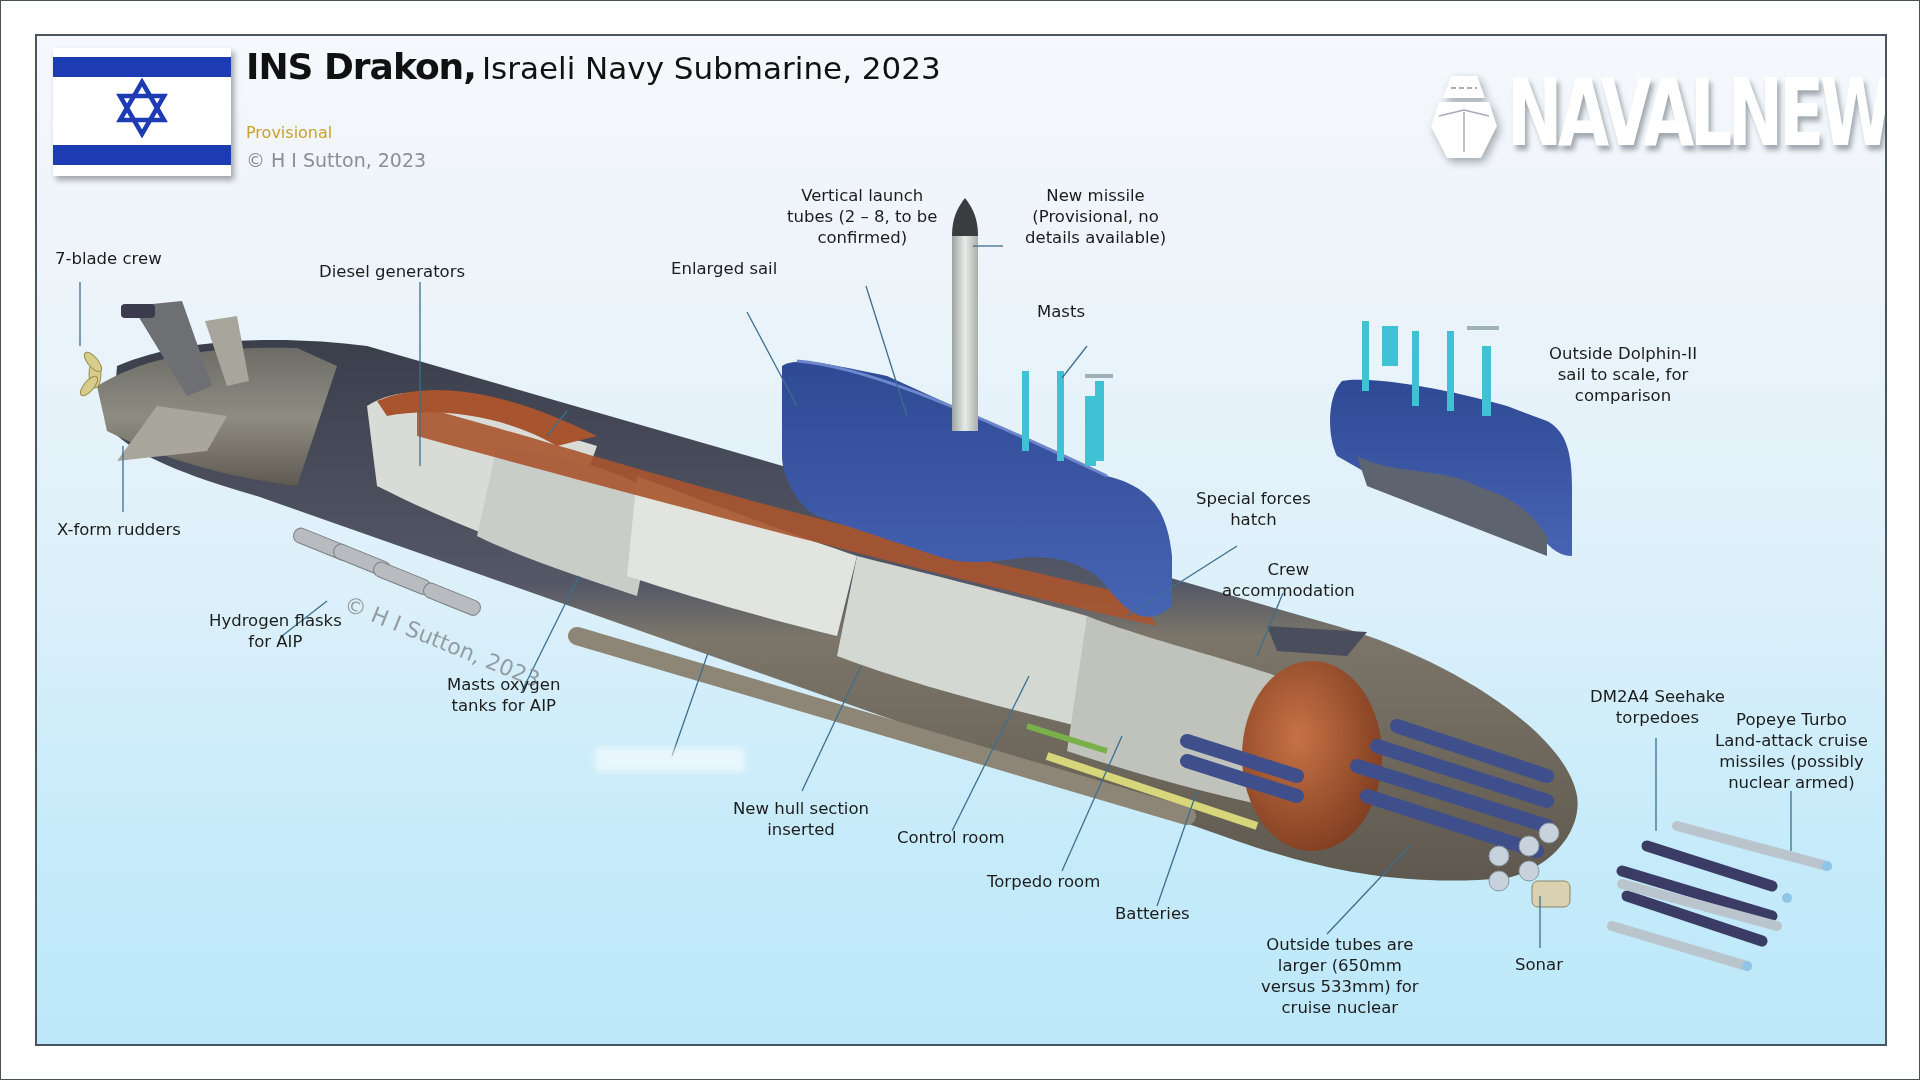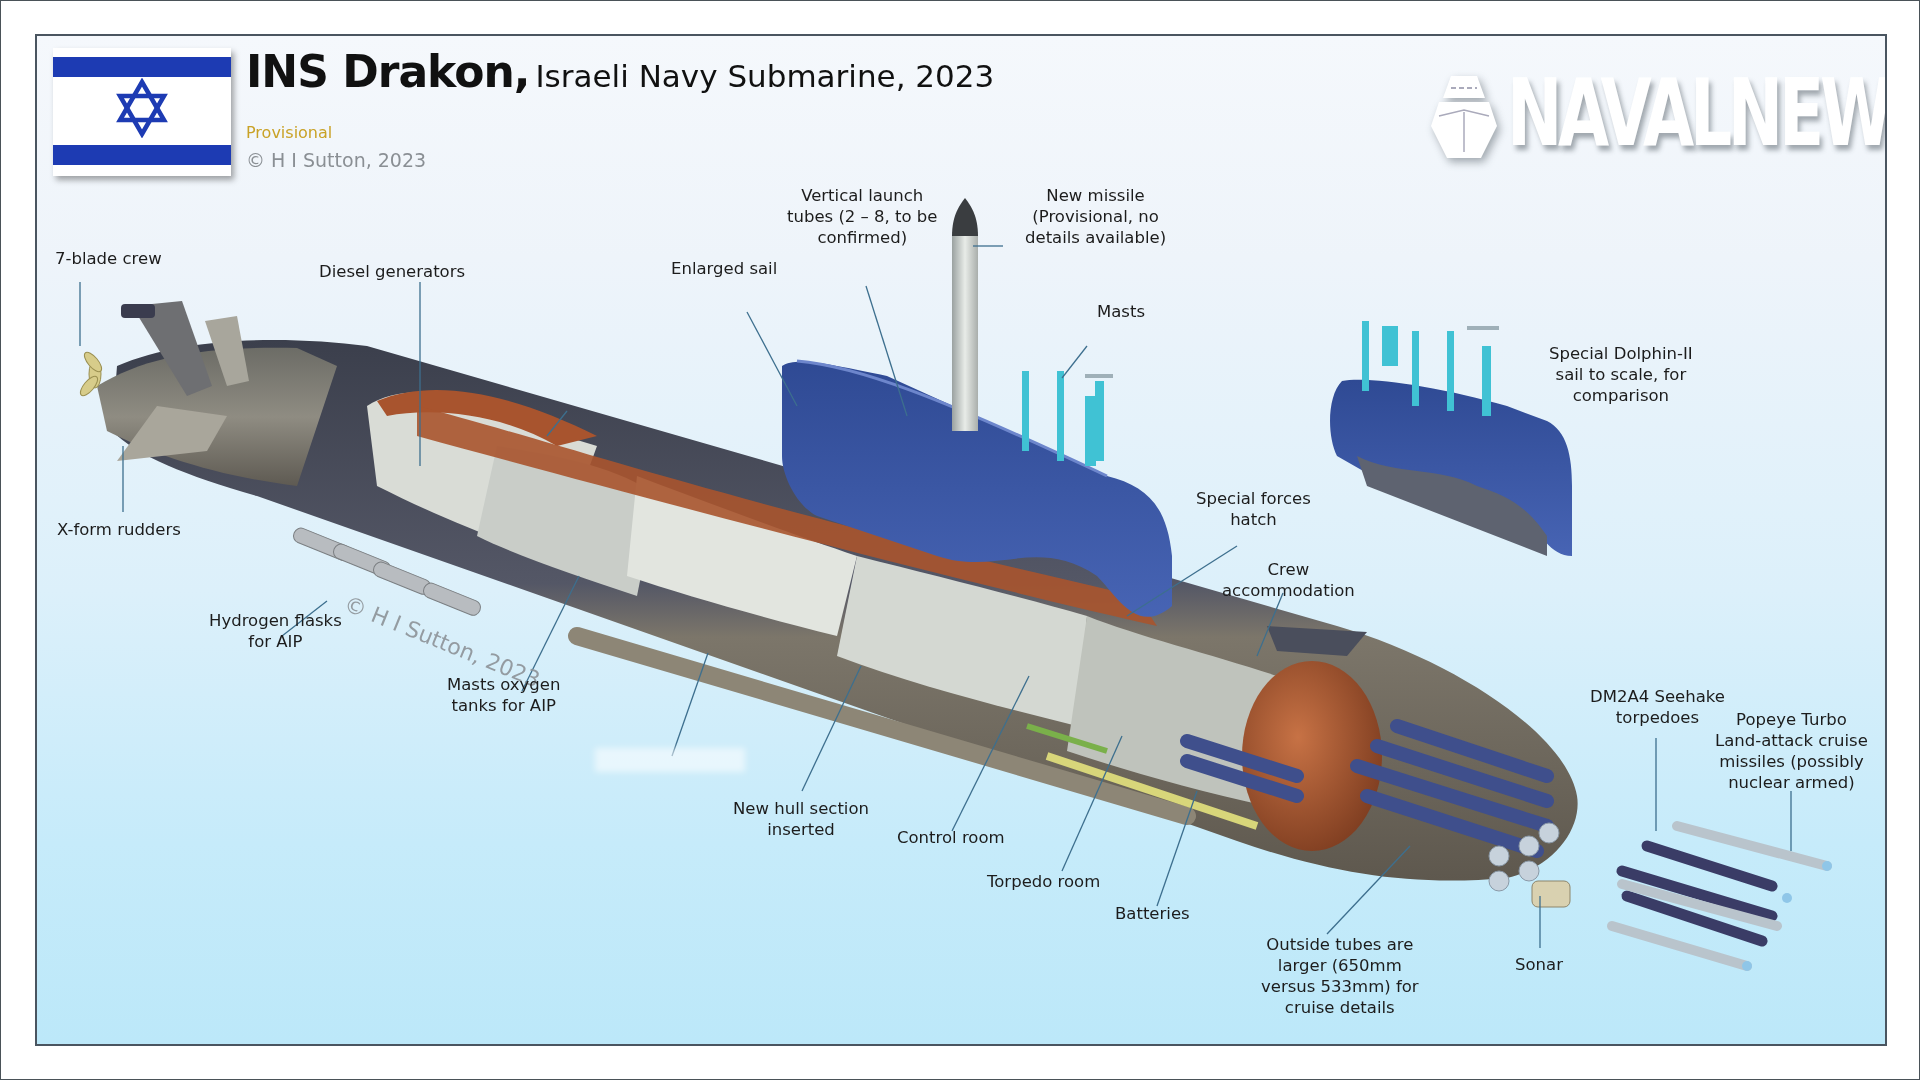--- a/index.html
+++ b/index.html
@@ -8,21 +8,21 @@
   .outer { position:absolute; left:0; top:0; width:1918px; height:1078px; border:1px solid #4a5258; }
   .frame { position:absolute; left:35px; top:34px; width:1848px; height:1008px;
            border:2px solid #4a5560;
            background:linear-gradient(180deg,#f5f8fc 0%,#eef4fa 22%,#dcf0fa 55%,#c6ebfa 80%,#bce8f9 100%); overflow:hidden; }
   .flag { position:absolute; left:16px; top:12px; width:178px; height:128px; background:#fff;
           box-shadow:3px 4px 6px rgba(0,0,0,0.35); }
   .flag .stripe { position:absolute; left:0; width:100%; height:20px; background:#1d3bb3; }
   .flag .s1 { top:9px; } .flag .s2 { top:97px; }
   .flag svg { position:absolute; left:63px; top:30px; }
   .title { position:absolute; left:209px; top:10px; white-space:nowrap; color:#111; }
-  .title .main { font-family:"DejaVu Sans", sans-serif; font-weight:bold; font-size:44px; letter-spacing:-1px; }
+  .title .main { font-family:"DejaVu Sans", sans-serif; font-weight:bold; font-size:36px; letter-spacing:-1px; }
   .title .sub { font-family:"DejaVu Sans", sans-serif; font-size:31px; margin-left:6px; }
   .prov { position:absolute; left:209px; top:87px; font-size:16px; color:#c9a227; }
   .copy { position:absolute; left:209px; top:113px; font-size:19px; color:#8a8f94; }
   .logo { position:absolute; left:1392px; top:30px; width:510px; height:100px; }
   .logo .word { position:absolute; left:78px; top:-6px; font-family:"DejaVu Sans", sans-serif; font-weight:bold;
                 font-size:92px; color:#ffffff; letter-spacing:-6px; transform:scaleX(0.72); transform-origin:left top;
                 text-shadow:4px 5px 6px rgba(60,70,80,0.45); }
   .label { position:absolute; font-size:16.5px; line-height:21px; color:#1c1c1c; text-align:center; white-space:nowrap; }
   .wm { position:absolute; left:313px; top:555px; font-size:22px; color:#8d9398; transform:rotate(22deg); transform-origin:left top; opacity:0.9; }
   .blur { position:absolute; left:558px; top:712px; width:150px; height:24px; background:rgba(255,255,255,0.55); filter:blur(3px); }
@@ -238,23 +238,23 @@
   <div class="label" style="left:750px;top:149px;">
     <div>Vertical launch</div>
       <div>tubes (2 – 8, to be</div>
       <div>confirmed)</div>
     </div>
   <div class="label" style="left:970px;top:149px;margin-left:18px;">
     <div>New missile</div>
       <div>(Provisional, no</div>
       <div>details available)</div>
     </div>
-  <div class="label" style="left:1060px;top:265px;"><span>Masts</span></div>
+  <div class="label" style="left:1000px;top:265px;"><span>Masts</span></div>
   <div class="label" style="left:1512px;top:307px;">
-    <div>Special Dolphin-II</div>
+    <div>Outside Dolphin-II</div>
       <div>sail to scale, for</div>
       <div>comparison</div>
     </div>
   <div class="label" style="left:1159px;top:452px;">
     <div>Special forces</div>
       <div>hatch</div>
     </div>
   <div class="label" style="left:1185px;top:523px;">
     <div>Crew</div>
       <div>accommodation</div>
@@ -263,21 +263,21 @@
     <div>New hull section</div>
       <div>inserted</div>
     </div>
   <div class="label" style="left:860px;top:791px;"><span>Control room</span></div>
   <div class="label" style="left:950px;top:835px;"><span>Torpedo room</span></div>
   <div class="label" style="left:1078px;top:867px;"><span>Batteries</span></div>
   <div class="label" style="left:1224px;top:898px;">
     <div>Outside tubes are</div>
       <div>larger (650mm</div>
       <div>versus 533mm) for</div>
-      <div>cruise details</div>
+      <div>cruise nuclear</div>
     </div>
   <div class="label" style="left:1478px;top:918px;"><span>Sonar</span></div>
   <div class="label" style="left:1553px;top:650px;">
     <div>DM2A4 Seehake</div>
       <div>torpedoes</div>
     </div>
   <div class="label" style="left:1678px;top:673px;">
     <div>Popeye Turbo</div>
       <div>Land-attack cruise</div>
       <div>missiles (possibly</div>

